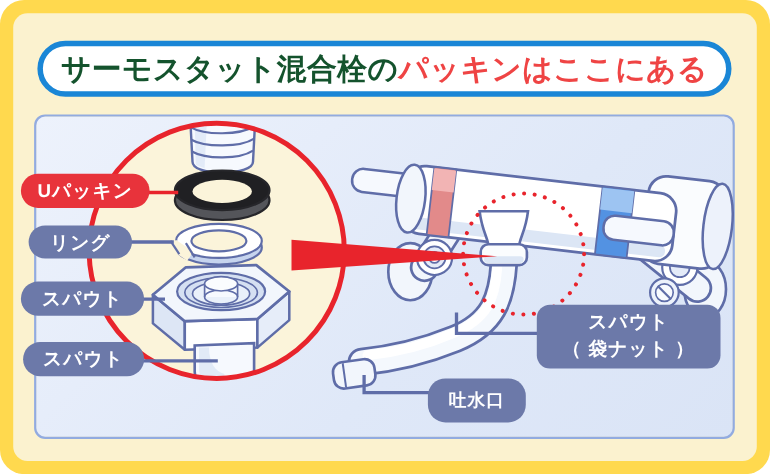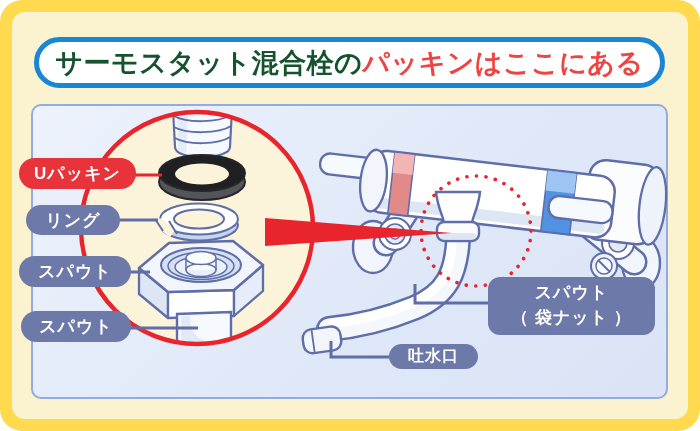--- a/index.html
+++ b/index.html
@@ -16,21 +16,21 @@
   .t-red  { color:#ef4444; }
   svg.art { position:absolute; left:0; top:0; width:700px; height:431px; }
   .pill { position:absolute; display:flex; align-items:center; justify-content:center;
           color:#FFFFFF; font-weight:bold; font-size:17px; letter-spacing:1px;
           background:#6C79A9; border-radius:16px; white-space:nowrap; }
   .pill.red { background:#E8333B; }
   .lbl-upacking { left:19px;  top:158px; width:117px; height:31px; }
   .lbl-ring     { left:26px;  top:205px; width:94px;  height:30px; }
   .lbl-capnut   { left:19px;  top:256px; width:112px; height:31px; }
   .lbl-spout    { left:21px;  top:311px; width:110px; height:31px; }
-  .lbl-outlet   { left:389px; top:344px; width:89px;  height:25px; font-size:16px; }
+  .lbl-outlet   { left:389px; top:344px; width:89px;  height:40px; font-size:16px; }
   .box-spoutpipe{ position:absolute; left:488px; top:277px; width:167px; height:58px; background:#6C79A9;
                   border-radius:12px; display:flex; flex-direction:column; align-items:center; justify-content:center;
                   color:#fff; font-weight:bold; font-size:17px; letter-spacing:1px; line-height:1.45; }
 </style>
 </head>
 <body>
 
 <div class="frame">
   <div class="cream"></div>
 

